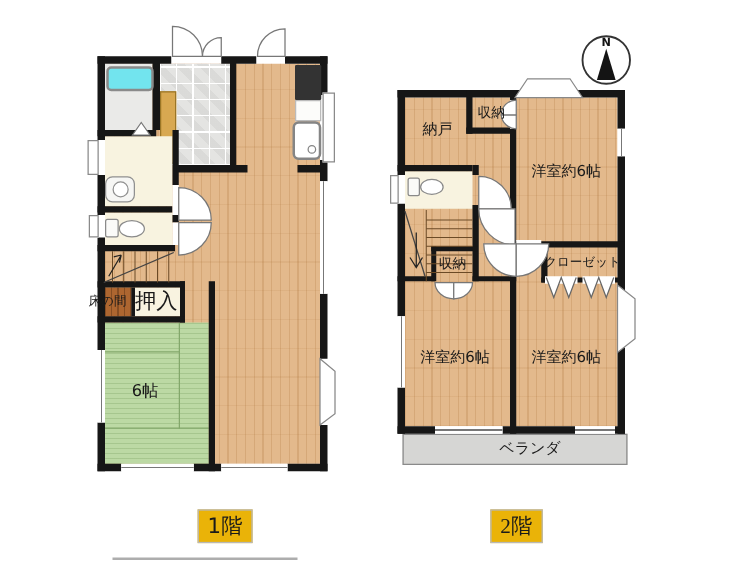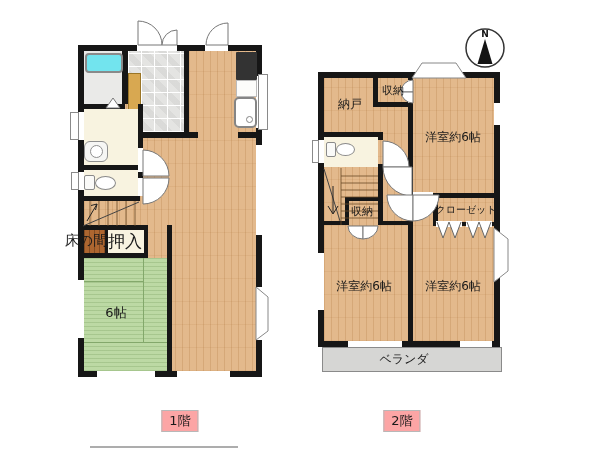--- a/index.html
+++ b/index.html
@@ -18,22 +18,22 @@
         background-image:repeating-linear-gradient(0deg,rgba(110,150,85,.28) 0 1px,transparent 1px 4px);}
   .tokonoma{position:absolute;background-color:#ad6630;
         background-image:repeating-linear-gradient(90deg,rgba(60,30,10,.35) 0 1px,transparent 1px 5px);}
   .cream{position:absolute;background:#f8f3e0;}
   .gray{position:absolute;background:#eaeae8;}
   .winH{position:absolute;background:#fff;background-image:linear-gradient(to bottom,transparent 42%,#777 42%,#777 58%,transparent 58%);}
   .winV{position:absolute;background:#fff;background-image:linear-gradient(to right,transparent 42%,#777 42%,#777 58%,transparent 58%);}
   .slab{position:absolute;background:#fff;border:1px solid #8a8a8a;box-sizing:border-box;}
   .matline{position:absolute;background:#83a86b;}
   .lbl{position:absolute;transform:translate(-50%,-50%);white-space:nowrap;color:#1a1a1a;}
-  .flabel{position:absolute;transform:translate(-50%,-50%);background:#fca5a5;border:1px solid #b8b8b8;
-          padding:1px 7px;font-size:13px;white-space:nowrap;}
+  .flabel{position:absolute;transform:translate(-50%,-50%);background:#eab308;border:1px solid #b8b8b8;
+          padding:1px 7px;font-size:17px;white-space:nowrap;}
   svg{position:absolute;left:0;top:0;}
 </style>
 </head>
 <body>
 
 <div id="canvas">
 
   <div class="wood" style="left:84px;top:51px;width:172px;height:320px;"></div>
   <div class="tile" style="left:128px;top:51px;width:56px;height:81px;"></div>
   <div class="abs" style="left:128px;top:73px;width:13px;height:58px;background:#d8a851;border:1px solid #9a7526;box-sizing:border-box;"></div>
@@ -192,27 +192,27 @@
     <path d="M324,169 L340,221" stroke="#444" stroke-width="1" fill="none"></path>
     <path d="M333,186 L333,213 M328,206 L333,214 L338,206" stroke="#222" stroke-width="1" fill="none"></path>
 
     <g>
       <circle cx="485" cy="48" r="19" fill="#fff" stroke="#333" stroke-width="1.5"></circle>
       <path d="M485,39 L477.5,64 L492.5,64 Z" fill="#141414"></path>
       <text x="485" y="37" text-anchor="middle" font-size="9" font-weight="bold" fill="#141414">N</text>
     </g>
   </svg>
 
-  <div class="lbl" style="left:86px;top:241px;font-size:14px;">床の間</div>
+  <div class="lbl" style="left:86px;top:241px;font-size:10px;">床の間</div>
   <div class="lbl" style="left:125px;top:241px;font-size:17px;">押入</div>
   <div class="lbl" style="left:116px;top:313px;font-size:13px;">6帖</div>
   <div class="lbl" style="left:350px;top:104px;font-size:12px;">納戸</div>
   <div class="lbl" style="left:393px;top:90px;font-size:11px;">収納</div>
   <div class="lbl" style="left:362px;top:211px;font-size:11px;">収納</div>
   <div class="lbl" style="left:466px;top:210px;font-size:10px;">クローゼット</div>
   <div class="lbl" style="left:453px;top:137px;font-size:12px;">洋室約6帖</div>
   <div class="lbl" style="left:364px;top:286px;font-size:12px;">洋室約6帖</div>
   <div class="lbl" style="left:453px;top:286px;font-size:12px;">洋室約6帖</div>
-  <div class="lbl" style="left:404px;top:359px;font-size:12px;">ベランダ</div>
+  <div class="lbl" style="left:424px;top:359px;font-size:12px;">ベランダ</div>
   <div class="flabel" style="left:180px;top:421px;">1階</div>
-  <div class="flabel" style="left:402px;top:421px;">2階</div>
+  <div class="flabel" style="left:413px;top:421px;font-family:Liberation Serif, serif;">2階</div>
   <div class="abs" style="left:90px;top:446px;width:148px;height:2px;background:#adadad;"></div>
 </div>
 
 </body></html>

